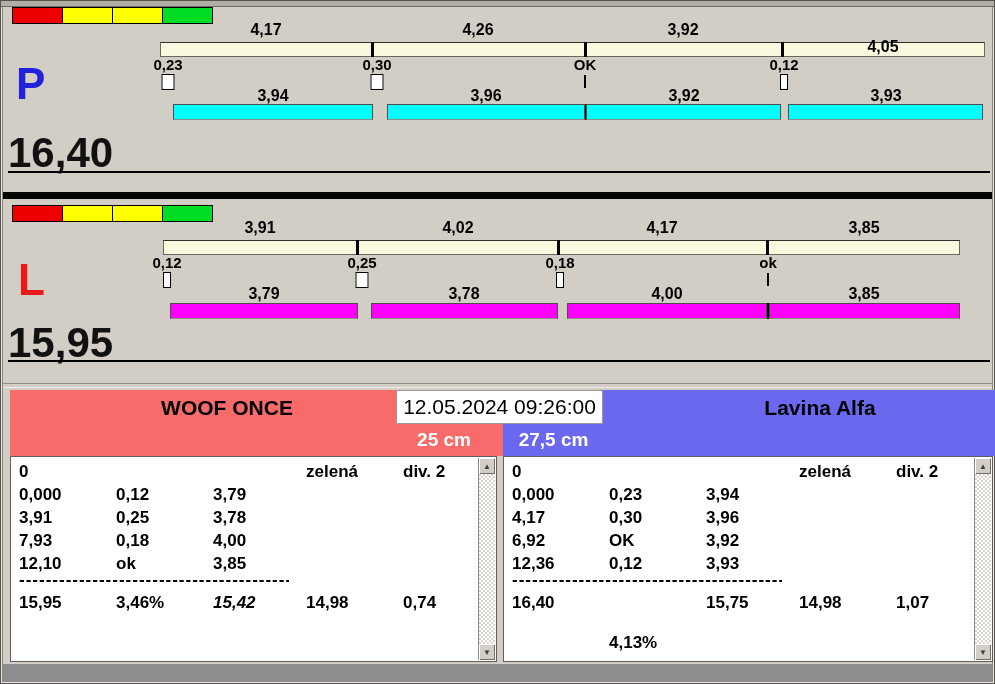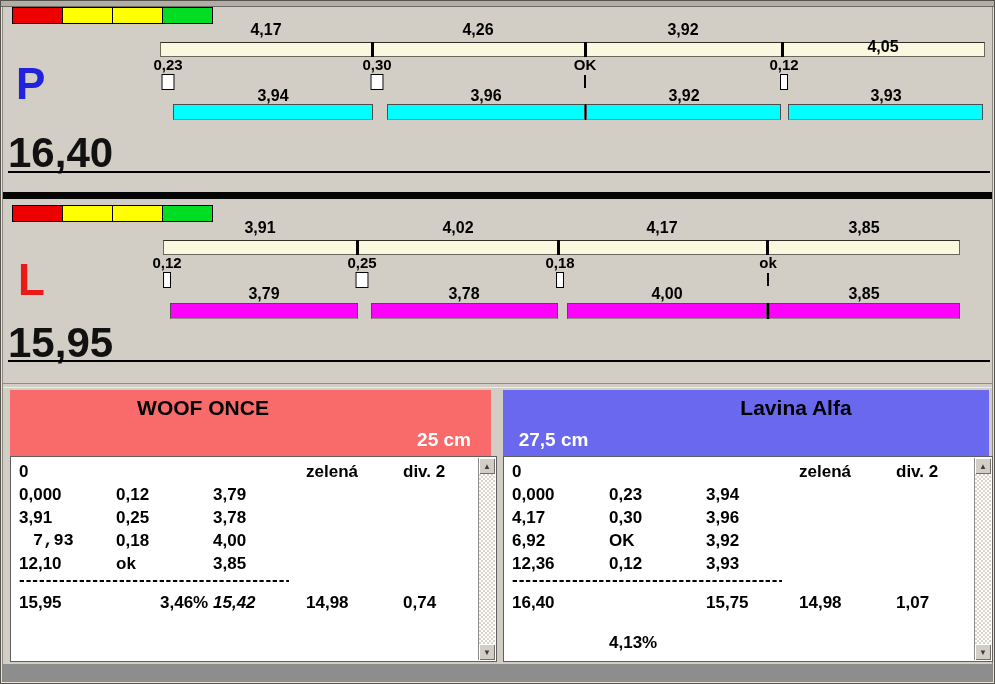--- a/index.html
+++ b/index.html
@@ -19,21 +19,21 @@
   .markbox { position:absolute; width:13px; height:16px; background:#fff; border:1px solid #000; box-sizing:border-box; transform:translateX(-50%); }
   .markbox.narrow { width:8px; }
   .markline { position:absolute; width:2px; height:13px; background:#000; transform:translateX(-50%); }
   .runseg { position:absolute; height:16px; box-sizing:border-box; border:1px solid #4d4d4d; border-bottom-color:#8d8d85; }
   .rundiv { position:absolute; width:2px; height:16px; background:#000; }
   .lane-letter { position:absolute; font-size:44px; font-weight:bold; line-height:1; }
   .lane-total { position:absolute; font-size:42px; font-weight:bold; line-height:1; color:#111; }
   .hline { position:absolute; left:8px; right:5px; height:2px; background:#000; }
   .lane-sep { position:absolute; left:3px; right:3px; top:192px; height:7px; background:#050505; }
   .groove { position:absolute; left:3px; right:3px; top:383px; height:3px; border-top:1px solid #8f8c86; border-bottom:1px solid #efede9; }
-  .team-header { position:absolute; top:390px; height:66px; }
+  .team-header { position:absolute; top:390px; height:66px;padding-left:24px; }
   #hdr0 { left:10px; width:481px; }
   #hdr1 { left:503px; width:486px; }
   .team-name { position:absolute; top:6px; width:386px; text-align:center; font-size:21px; font-weight:bold; color:#000; }
   .team-members { position:absolute; top:37px; width:386px; text-align:center; font-size:15px; font-weight:bold; color:#fff; }
   #hdr1 .team-name, #hdr1 .team-members { right:0; }
   .datetime { position:absolute; left:396px; top:390px; width:207px; height:34px; background:#fff; border:1px solid #9a9a9a; box-sizing:border-box; font-size:21px; text-align:center; line-height:31px; }
   .size-label { position:absolute; top:429px; height:22px; font-size:19px; font-weight:bold; color:#fff; text-align:center; line-height:22px; }
   #size0 { left:397px; width:94px; }
   #size1 { left:505px; width:97px; }
   .listbox { position:absolute; top:456px; height:206px; background:#fff; border:1px solid #5f5f5f; box-sizing:border-box; }
@@ -141,42 +141,43 @@
 
   <div class="groove"></div>
 
   <div class="team-header" id="hdr0" style="background: rgb(249, 106, 106);">
     <div class="team-name">WOOF ONCE</div>
   </div>
   <div class="team-header" id="hdr1" style="background: rgb(106, 104, 238);">
     <div class="team-name">Lavina Alfa</div>
   </div>
 
+  <div class="datetime">12.05.2024 09:26:00</div>
   <div class="size-label" id="size0">25 cm</div>
   <div class="size-label" id="size1">27,5 cm</div>
 
   <div class="listbox" id="table0">
       <div class="cell" style="left: 8px; top: 6px;">0</div>
       <div class="cell" style="left: 295px; top: 6px;">zelená</div>
       <div class="cell" style="left: 392px; top: 6px;">div. 2</div>
       <div class="cell" style="left: 8px; top: 29px;">0,000</div>
       <div class="cell" style="left: 105px; top: 29px;">0,12</div>
       <div class="cell" style="left: 202px; top: 29px;">3,79</div>
       <div class="cell" style="left: 8px; top: 52px;">3,91</div>
       <div class="cell" style="left: 105px; top: 52px;">0,25</div>
       <div class="cell" style="left: 202px; top: 52px;">3,78</div>
-      <div class="cell" style="left: 22px; top: 75px; font-family: Liberation Mono, monospace;">7,93</div>
+      <div class="cell" style="left: 8px; top: 75px;">7,93</div>
       <div class="cell" style="left: 105px; top: 75px;">0,18</div>
       <div class="cell" style="left: 202px; top: 75px;">4,00</div>
       <div class="cell" style="left: 8px; top: 98px;">12,10</div>
       <div class="cell" style="left: 105px; top: 98px;">ok</div>
       <div class="cell" style="left: 202px; top: 98px;">3,85</div>
       <div class="cell dash" style="left: 8px; top: 114px;">----------------------------------------------</div>
       <div class="cell" style="left: 8px; top: 137px;">15,95</div>
-      <div class="cell" style="left: 105px; top: 137px; margin-left: 44px;">3,46%</div>
+      <div class="cell" style="left: 105px; top: 137px;">3,46%</div>
       <div class="cell" style="left: 202px; top: 137px; font-style: italic;">15,42</div>
       <div class="cell" style="left: 295px; top: 137px;">14,98</div>
       <div class="cell" style="left: 392px; top: 137px;">0,74</div>
       <div class="sbar">
         <div class="sbtn up">▲</div>
         <div class="sbtn dn">▼</div>
       </div>
     </div>
   <div class="listbox" id="table1">
       <div class="cell" style="left: 8px; top: 6px;">0</div>

